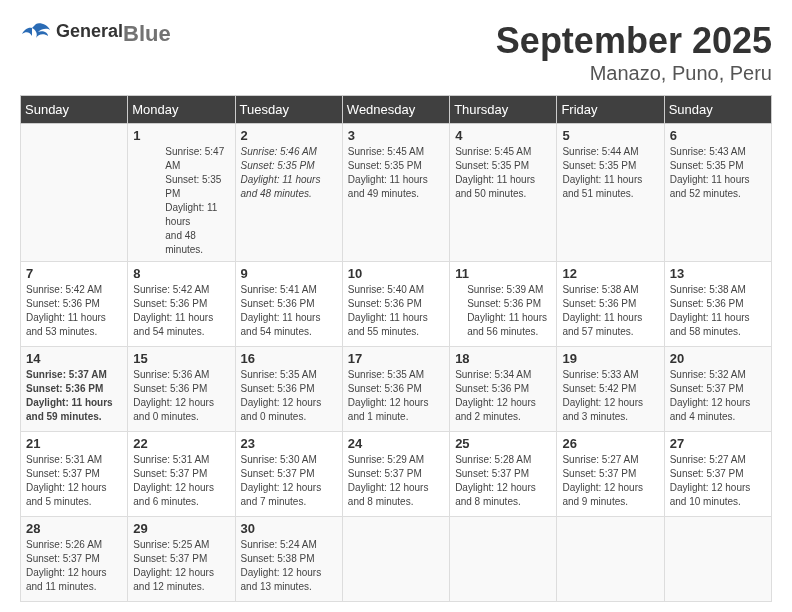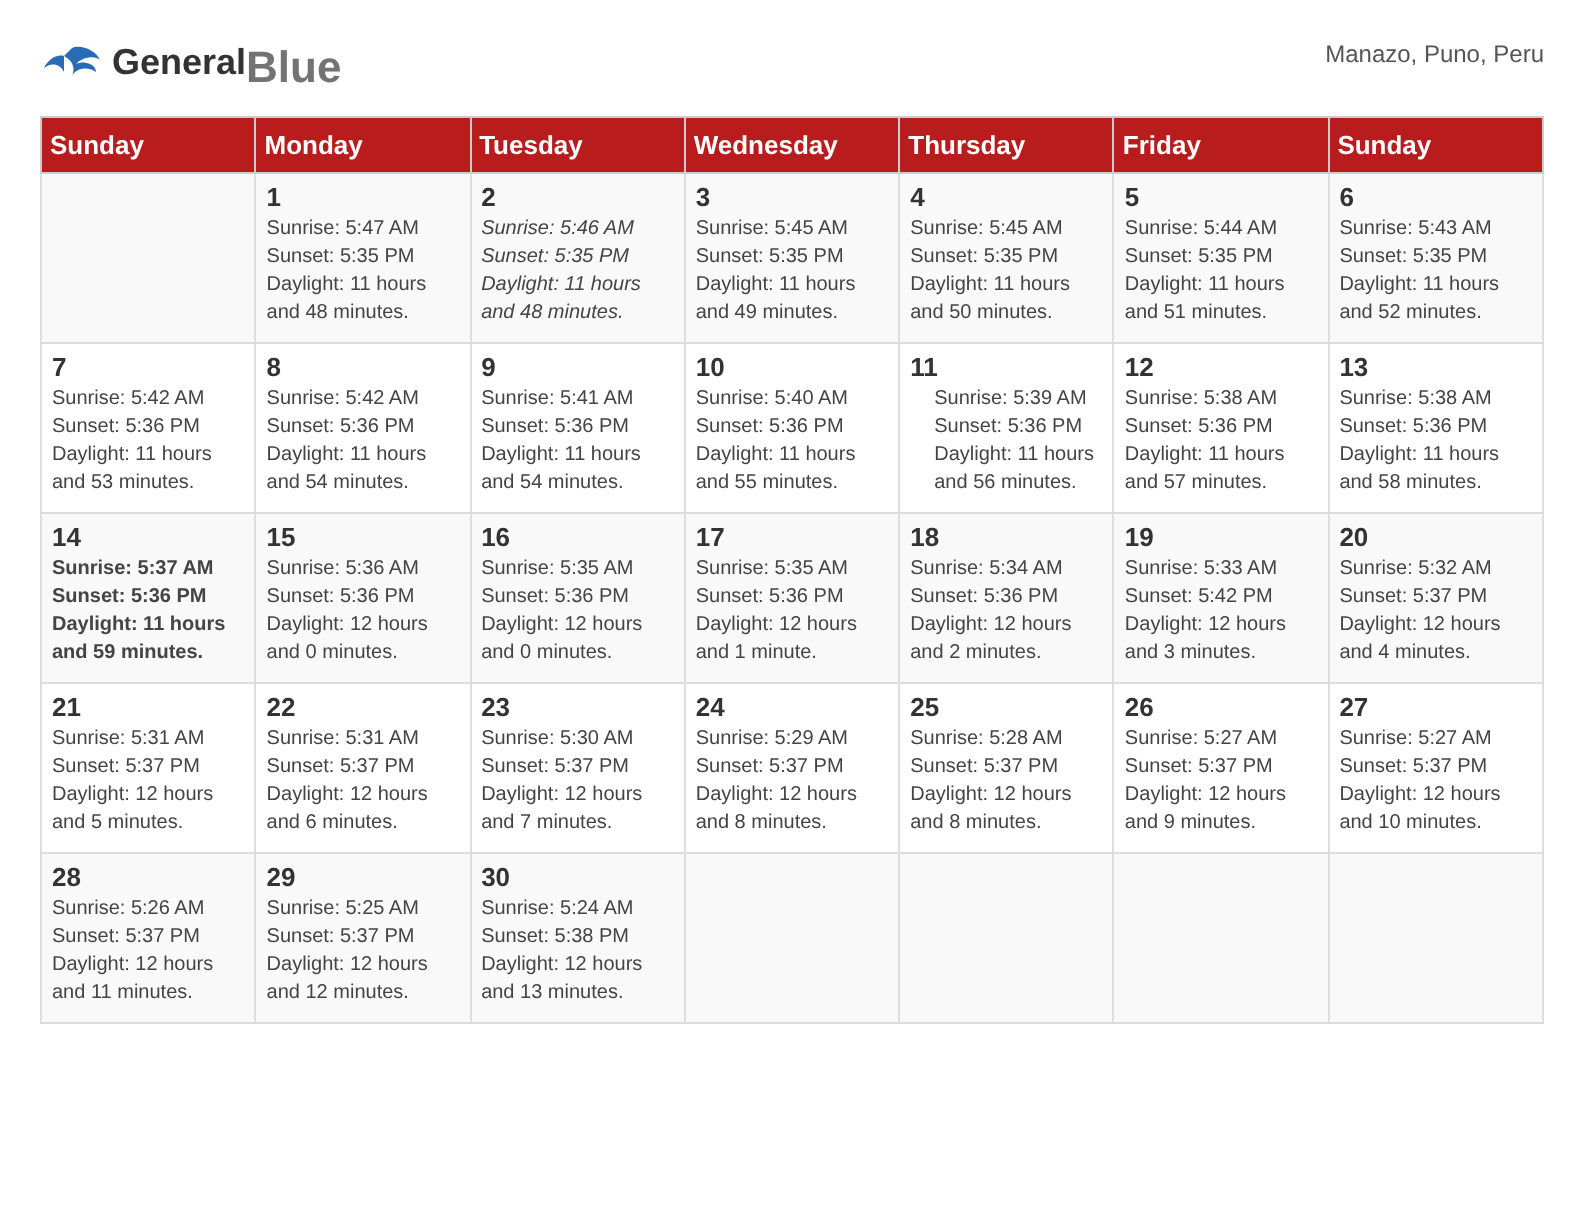--- a/index.html
+++ b/index.html
@@ -42,33 +42,33 @@
     }
     .title-block {
       text-align: right;
     }
     .month-title {
       font-size: 36px;
       font-weight: bold;
       color: #333;
     }
     .subtitle {
-      font-size: 12px;
+      font-size: 20px;
       color: #555;
     }
     table {
       width: 100%;
       border-collapse: collapse;
       table-layout: fixed;
     }
     thead tr th {
-      background-color: #b91c1c;
+      background-color: #404040;
       color: #fff;
       font-size: 13px;
-      font-weight: bold;
+      font-weight: normal;
       padding: 6px 4px;
       text-align: left;
       border: 1px solid #ccc;
     }
     tbody tr td {
       border: 1px solid #ddd;
       vertical-align: top;
       padding: 4px 5px;
       font-size: 10.5px;
       color: #333;
@@ -98,20 +98,21 @@
     <svg class="logo-bird" viewBox="0 0 32 28" xmlns="http://www.w3.org/2000/svg">
       <path d="M16 4 C20 2, 28 5, 30 10 C28 8, 22 8, 18 12 C22 10, 28 12, 28 16 C24 13, 18 14, 16 18 C18 14, 16 10, 12 8 Z" fill="#2a6bb5"></path>
       <path d="M12 8 C8 7, 4 10, 2 14 C6 11, 10 12, 12 16 Z" fill="#2a6bb5"></path>
     </svg>
     <div class="logo-text">
       <span class="logo-general">General</span>
       <span class="logo-blue">Blue</span>
     </div>
   </div>
   <div class="title-block">
+    <div class="month-title">September 2025</div>
     <div class="subtitle">Manazo, Puno, Peru</div>
   </div>
 </div>
 
 <table>
   <thead>
     <tr>
     <th>Sunday</th>
         <th>Monday</th>
         <th>Tuesday</th>
@@ -119,21 +120,21 @@
         <th>Thursday</th>
         <th>Friday</th>
         <th>Sunday</th>
       </tr>
   </thead>
   <tbody id="calendar-body">
   <tr>
         <td></td>
         <td>
           <div class="day-num">1</div>
-          <div class="day-detail" style="white-space: pre-line;">Sunrise: 5:47 AM
+          <div class="day-detail" style="white-space: pre-line; margin-left: 32px;">Sunrise: 5:47 AM
 Sunset: 5:35 PM
 Daylight: 11 hours
 and 48 minutes.</div>
         </td>
         <td>
           <div class="day-num">2</div>
           <div class="day-detail" style="white-space: pre-line; font-style: italic;">Sunrise: 5:46 AM
 Sunset: 5:35 PM
 Daylight: 11 hours
 and 48 minutes.</div>

